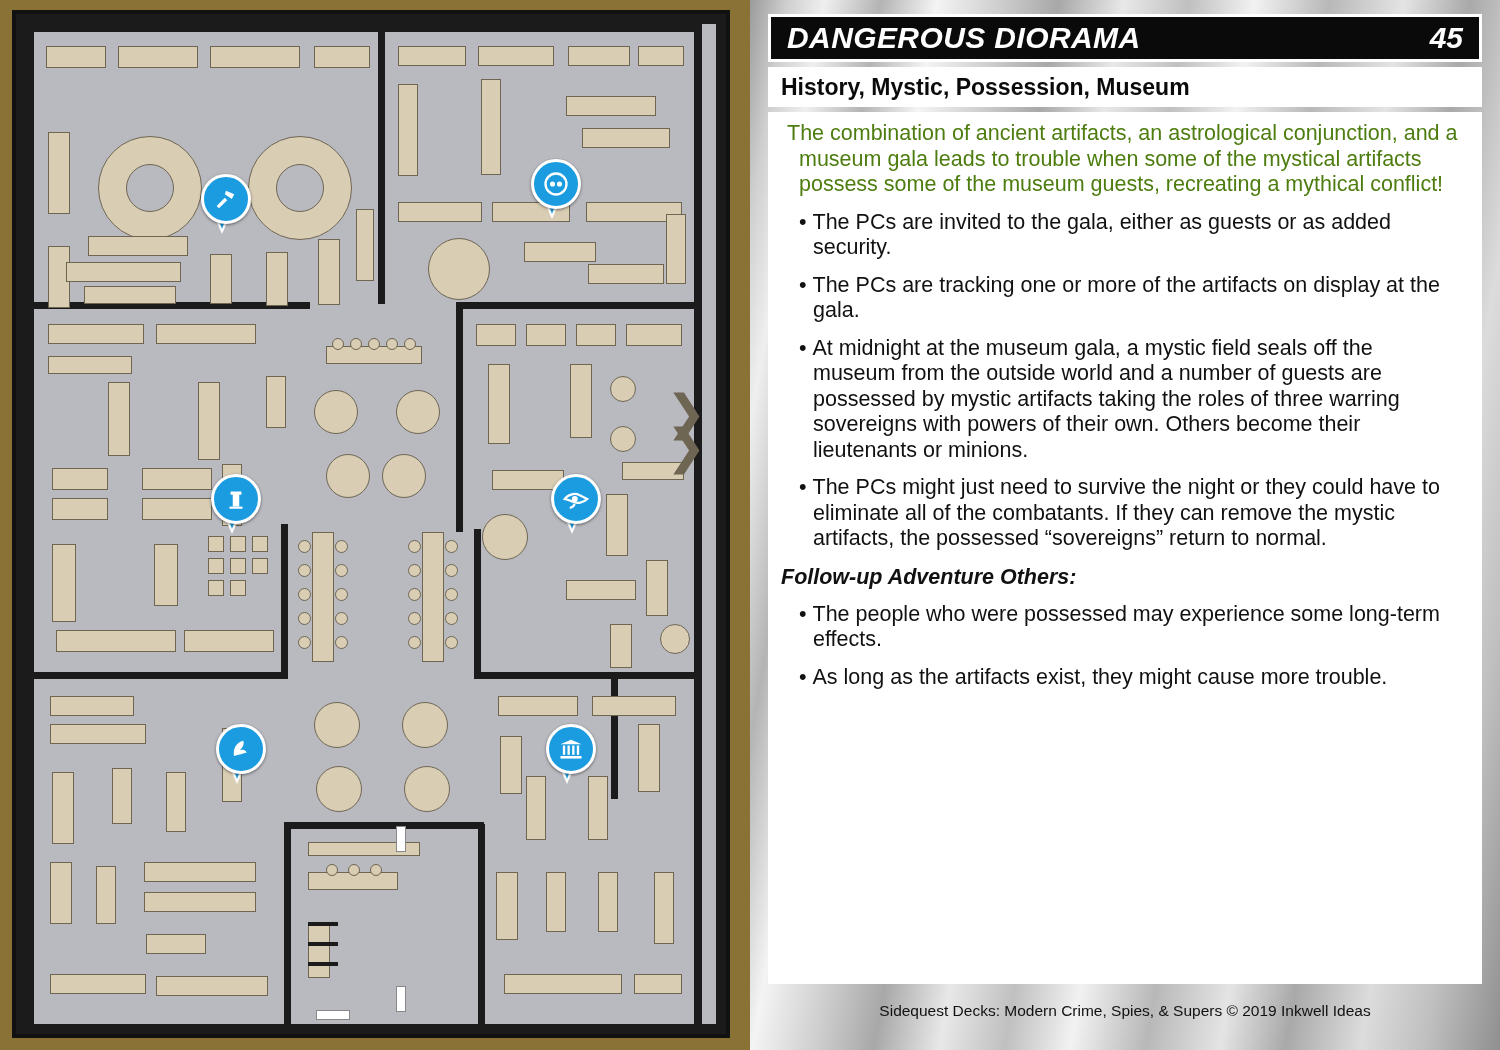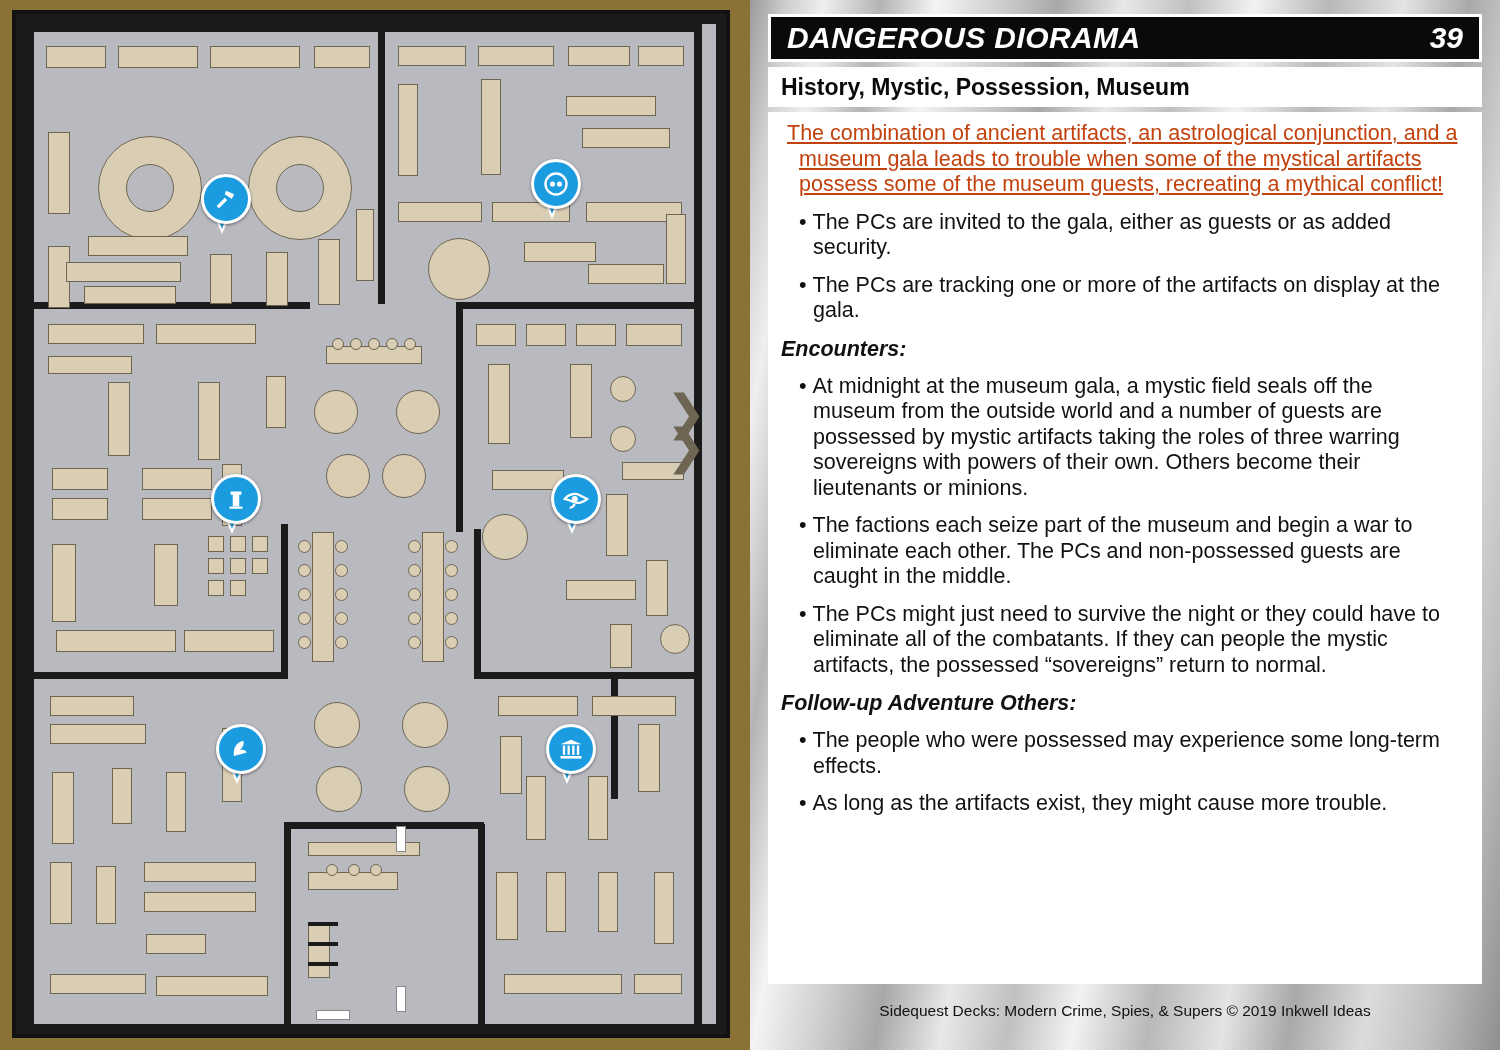--- a/index.html
+++ b/index.html
@@ -167,25 +167,24 @@
     margin-top: 5px;
     height: 872px;
     background: #ffffff;
     border: 3px solid #ffffff;
     padding: 6px 10px 0 10px;
     overflow: hidden;
   }
   .para {
     font-size: 21.5px;
     line-height: 25.5px;
-    color: #c2410c;
+    color: #4d7c0f;
     margin: 0 0 0 0;
     padding-left: 18px;
     text-indent: -12px;
-    text-decoration: underline;
   }
   .head {
     font-size: 21.5px;
     line-height: 26px;
     font-weight: bold;
     font-style: italic;
     color: #111;
     margin: 0;
   }
   .bullet {
@@ -465,38 +464,36 @@
 
       </div>
     </div>
   </div>
 
   <div id="text-card">
     <div id="card-inner">
 
       <div id="title-bar">
         <div id="title-text">DANGEROUS DIORAMA</div>
-        <div id="title-number">39</div>
+        <div id="title-number">45</div>
       </div>
 
       <div id="tags-bar">
         <div id="tags-text">History, Mystic, Possession, Museum</div>
       </div>
 
       <div id="body-box">
 
         <p class="para">The combination of ancient artifacts, an astrological conjunction, and a museum gala leads to trouble when some of the mystical artifacts possess some of the museum guests, recreating a mythical conflict!</p>
 
         <p class="bullet">•&nbsp;<span>The PCs are invited to the gala, either as guests or as added security.</span></p>
         <p class="bullet">•&nbsp;<span>The PCs are tracking one or more of the artifacts on display at the gala.</span></p>
 
-        <p class="head">Encounters:</p>
         <p class="bullet">•&nbsp;<span>At midnight at the museum gala, a mystic field seals off the museum from the outside world and a number of guests are possessed by mystic artifacts taking the roles of three warring sovereigns with powers of their own. Others become their lieutenants or minions.</span></p>
-        <p class="bullet">•&nbsp;<span>The factions each seize part of the museum and begin a war to eliminate each other. The PCs and non-possessed guests are caught in the middle.</span></p>
-        <p class="bullet">•&nbsp;<span>The PCs might just need to survive the night or they could have to eliminate all of the combatants. If they can people the mystic artifacts, the possessed “sovereigns” return to normal.</span></p>
+        <p class="bullet">•&nbsp;<span>The PCs might just need to survive the night or they could have to eliminate all of the combatants. If they can remove the mystic artifacts, the possessed “sovereigns” return to normal.</span></p>
 
         <p class="head">Follow-up Adventure Others:</p>
         <p class="bullet">•&nbsp;<span>The people who were possessed may experience some long-term effects.</span></p>
         <p class="bullet">•&nbsp;<span>As long as the artifacts exist, they might cause more trouble.</span></p>
 
       </div>
 
       <div id="footer">Sidequest Decks: Modern Crime, Spies, &amp; Supers © 2019 Inkwell Ideas</div>
     </div>
   </div>

